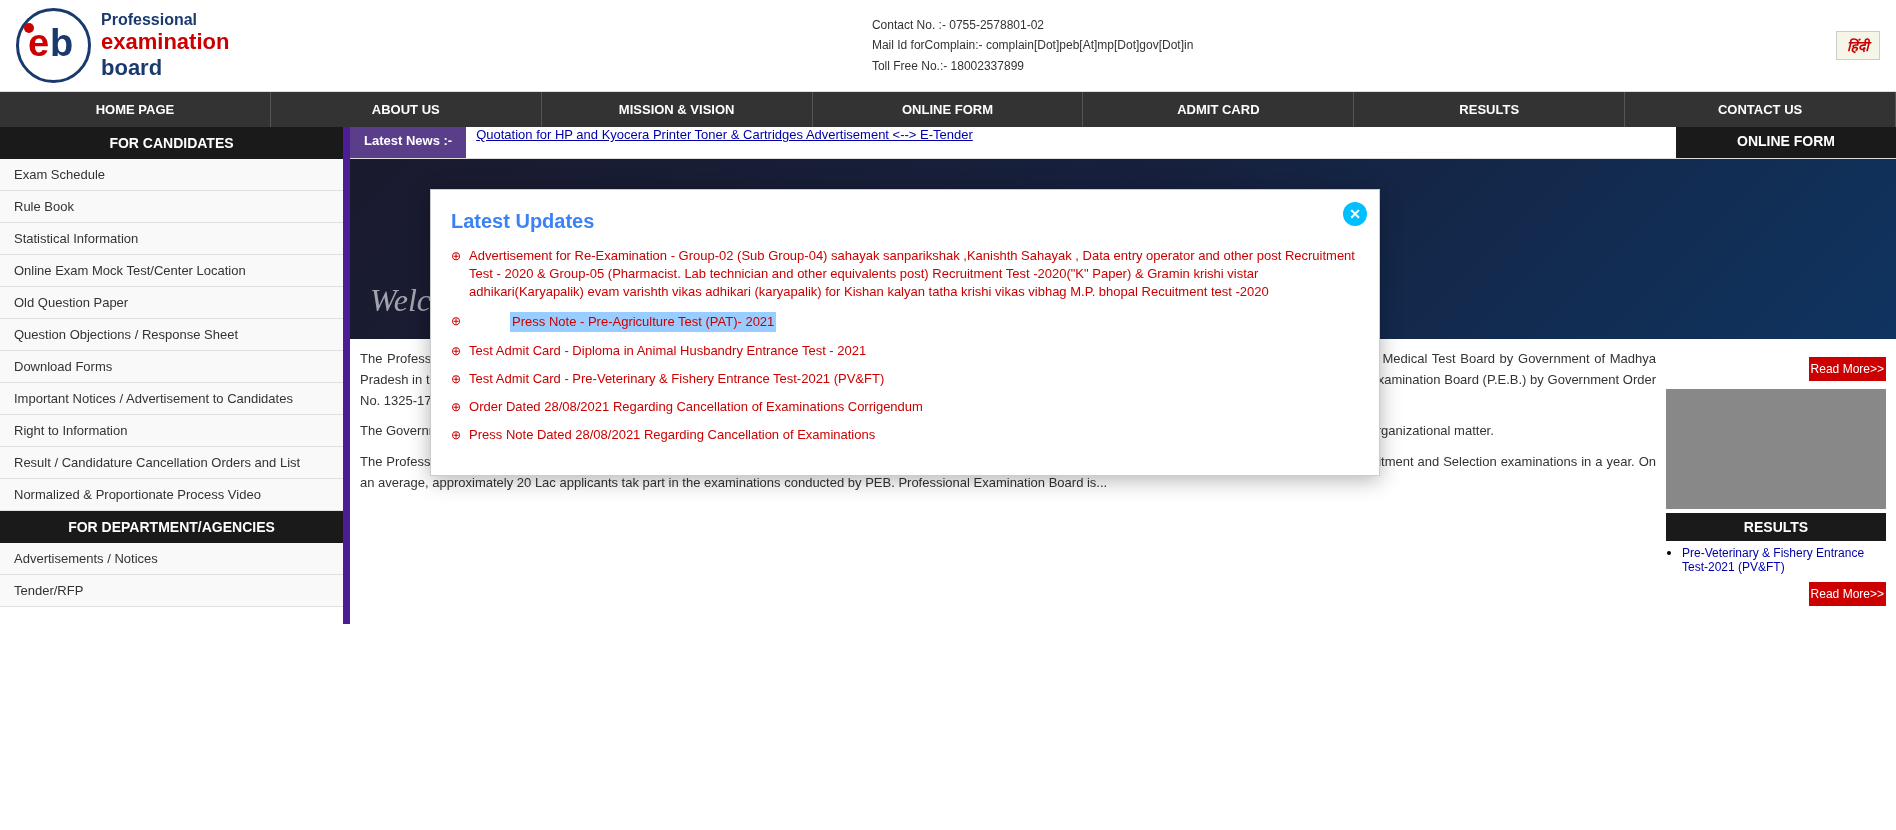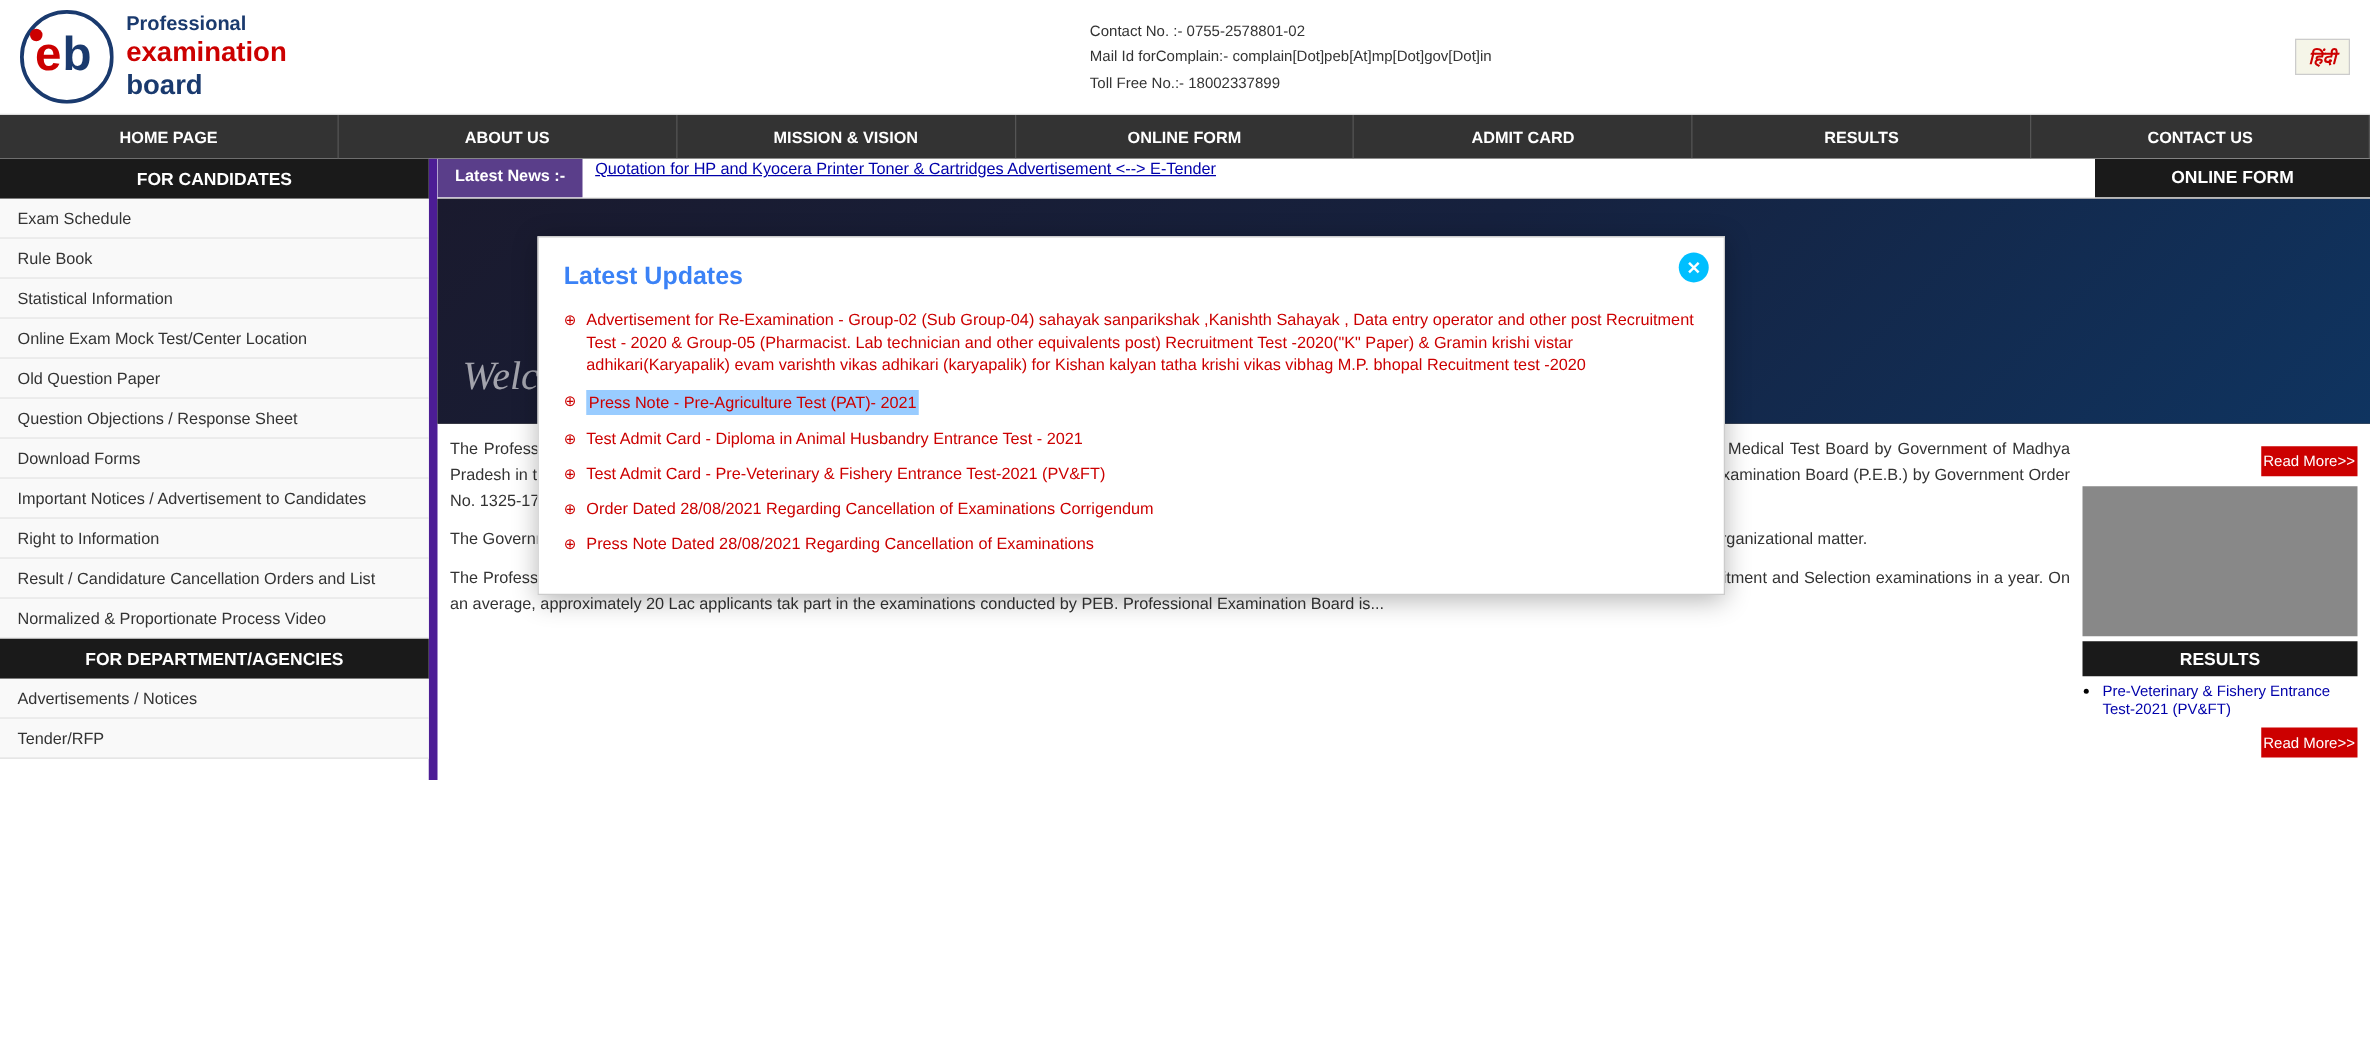--- a/index.html
+++ b/index.html
@@ -42,21 +42,21 @@
     .hero-bg { width: 100%; height: 100%; background: linear-gradient(135deg, #1a1a2e 0%, #16213e 50%, #0f3460 100%); position: absolute; top: 0; left: 0; }
     .hero-text { position: absolute; bottom: 20px; left: 20px; font-family: 'Times New Roman', serif; font-size: 28px; color: rgba(255,255,255,0.7); font-style: italic; }
 
     
     .modal-overlay { position: absolute; top: 30px; left: 80px; right: 0; background: #fff; border: 1px solid #ccc; box-shadow: 0 4px 20px rgba(0,0,0,0.3); z-index: 100; padding: 20px; max-width: 950px; }
     .modal-title { font-size: 20px; font-weight: bold; color: #3b82f6; margin-bottom: 14px; }
     .modal-close { position: absolute; top: 12px; right: 12px; background: #00bfff; color: #fff; border: none; border-radius: 50%; width: 24px; height: 24px; font-size: 14px; cursor: pointer; display: flex; align-items: center; justify-content: center; font-weight: bold; }
     .modal-item { display: flex; align-items: flex-start; gap: 8px; margin-bottom: 10px; font-size: 13px; }
     .modal-icon { color: #c00; font-size: 12px; flex-shrink: 0; margin-top: 2px; }
     .modal-link { color: #c00; text-decoration: none; cursor: pointer; line-height: 1.4; }
-    .modal-link.highlight { background: #99ccff; padding: 1px 2px; }
+    .modal-link.highlight { background: #99ccff; padding: 1px 2px; margin-left: 41px; }
 
     
     .content-body { display: flex; padding: 10px; gap: 10px; }
     .main-text { flex: 1; font-size: 13px; line-height: 1.6; color: #333; text-align: justify; }
     .main-text p { margin-bottom: 10px; }
 
     
     .right-panel { width: 220px; flex-shrink: 0; }
     .right-section-title { background: #1a1a1a; color: #fff; font-weight: bold; text-align: center; padding: 6px 10px; font-size: 14px; text-transform: uppercase; margin-bottom: 4px; }
     .right-link { color: #00a; font-size: 12px; display: block; margin: 4px 0; cursor: pointer; text-decoration: none; }

